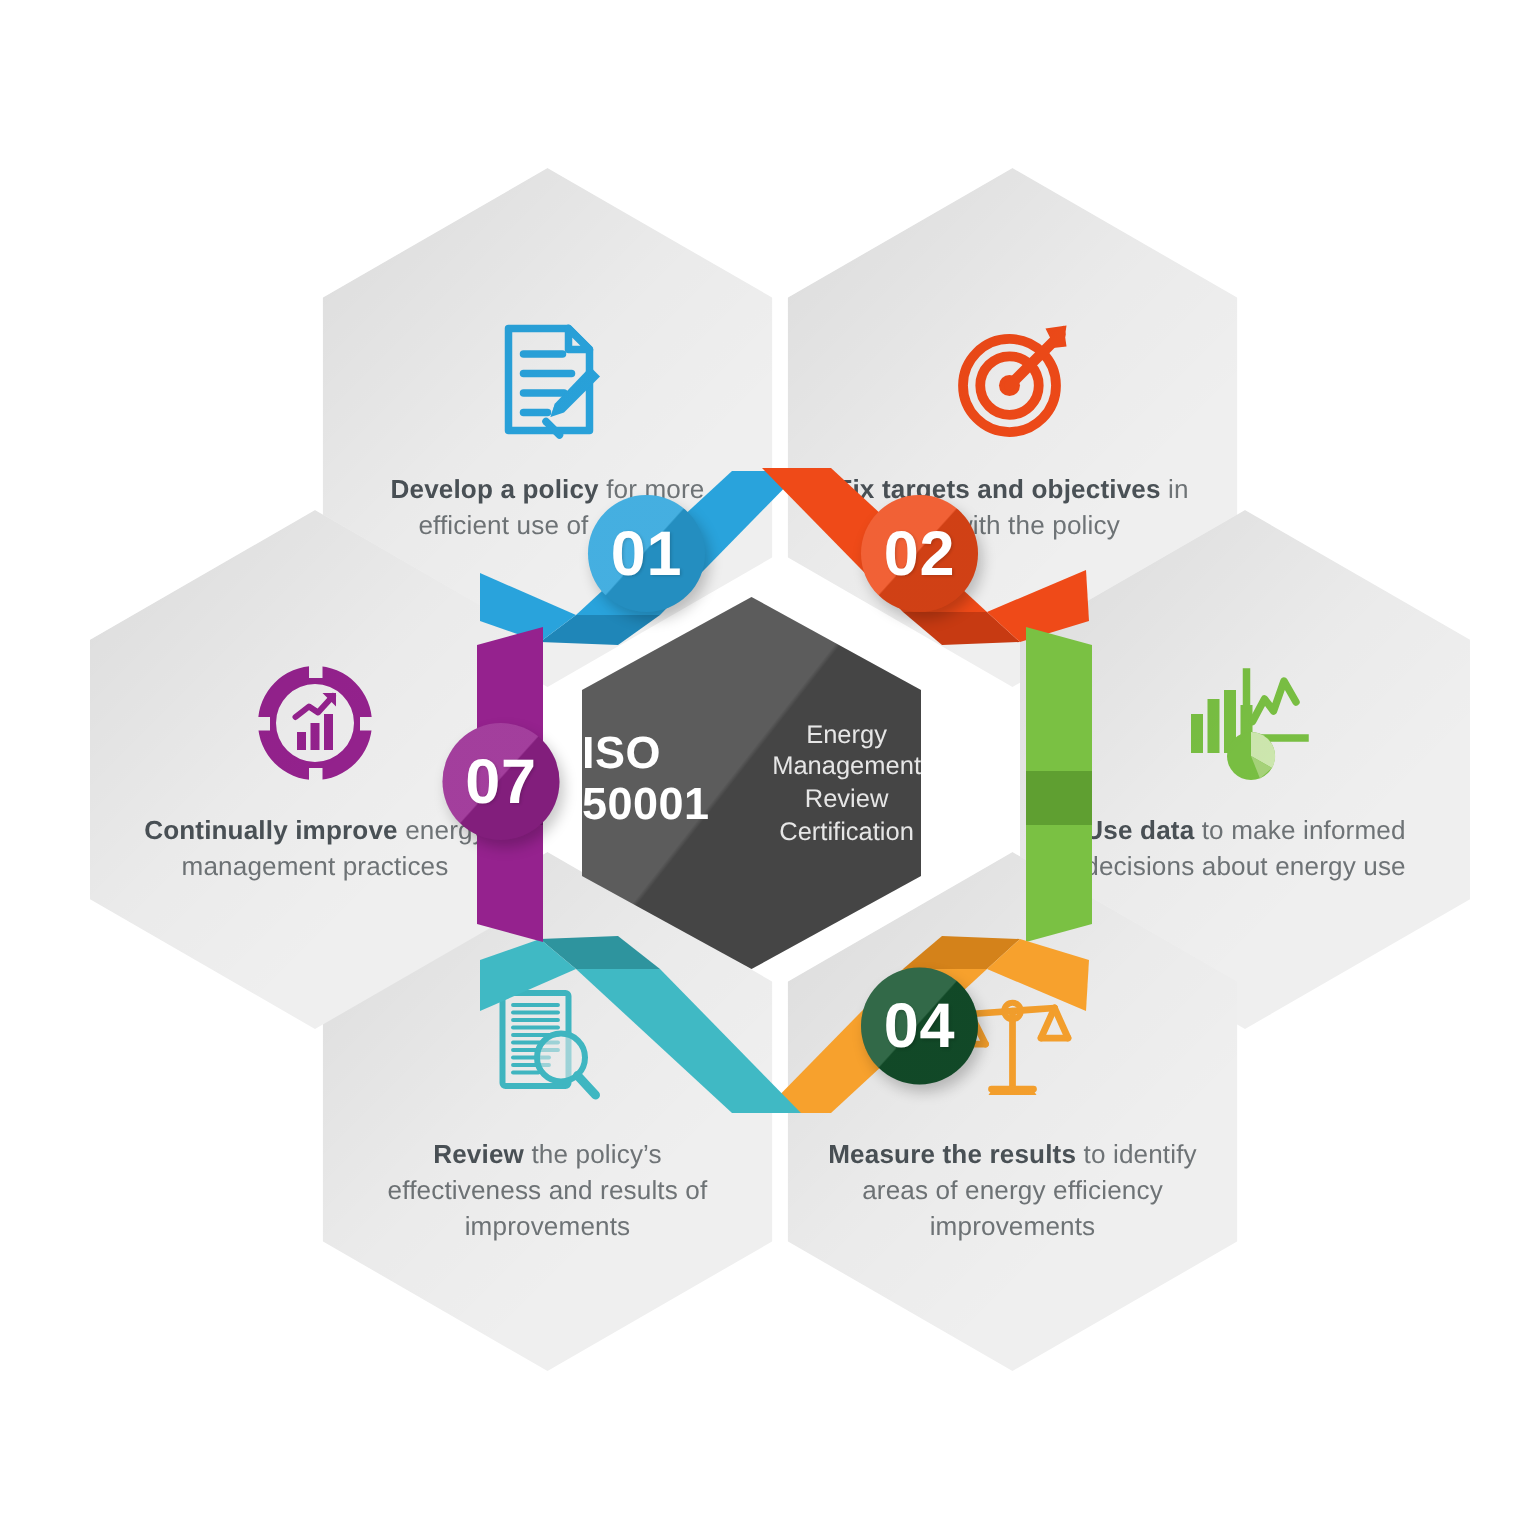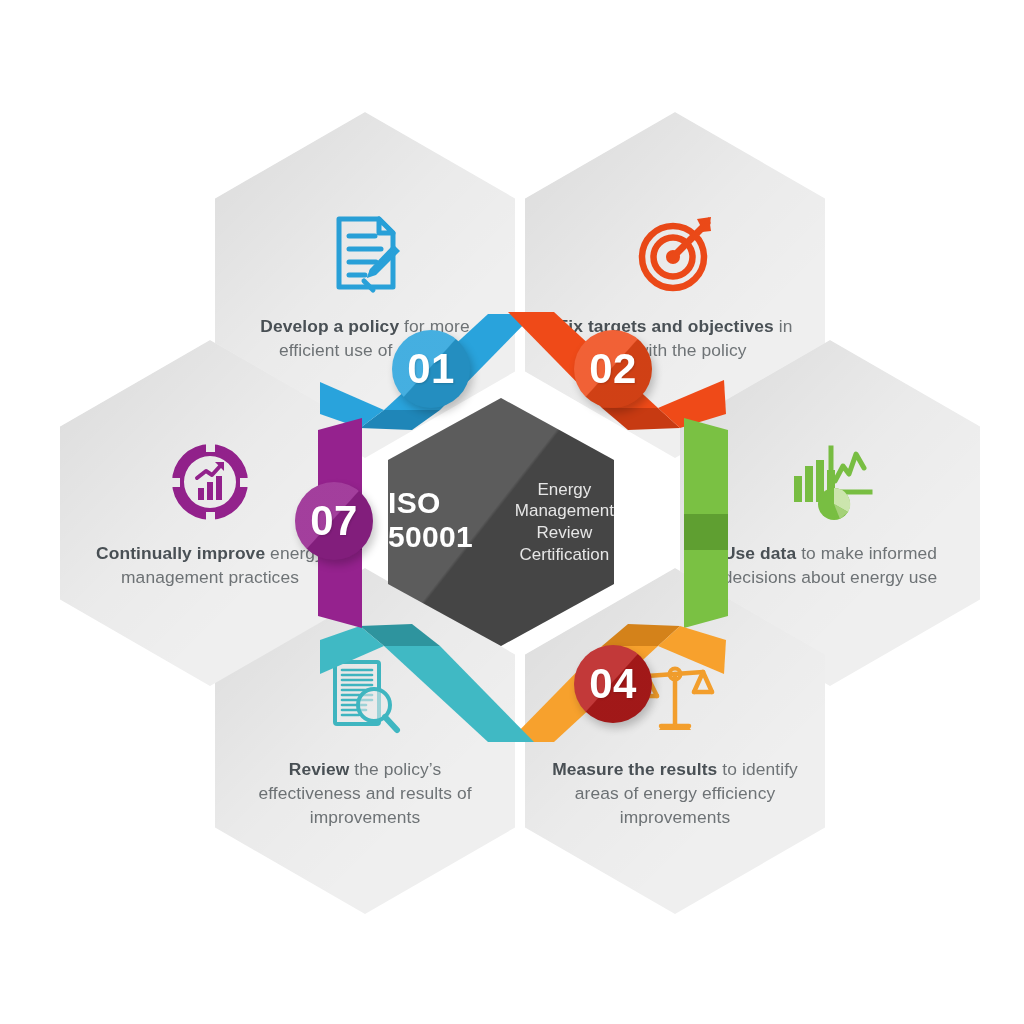--- a/index.html
+++ b/index.html
@@ -369,21 +369,21 @@
   </div>
 
   <div class="badge badge-1" style="background:#29a3dc;">
     <div class="gloss"></div>
     <span>01</span>
   </div>
   <div class="badge badge-2" style="background:#ef4a18;">
     <div class="gloss"></div>
     <span>02</span>
   </div>
-  <div class="badge badge-4" style="background:#b91c1c;justify-content:center;">
+  <div class="badge badge-4" style="background:#14532d;justify-content:center;">
     <div class="gloss"></div>
     <span>04</span>
   </div>
   <div class="badge badge-6" style="background:#95228e;">
     <div class="gloss"></div>
     <span>07</span>
   </div>
 
 </div>
 

